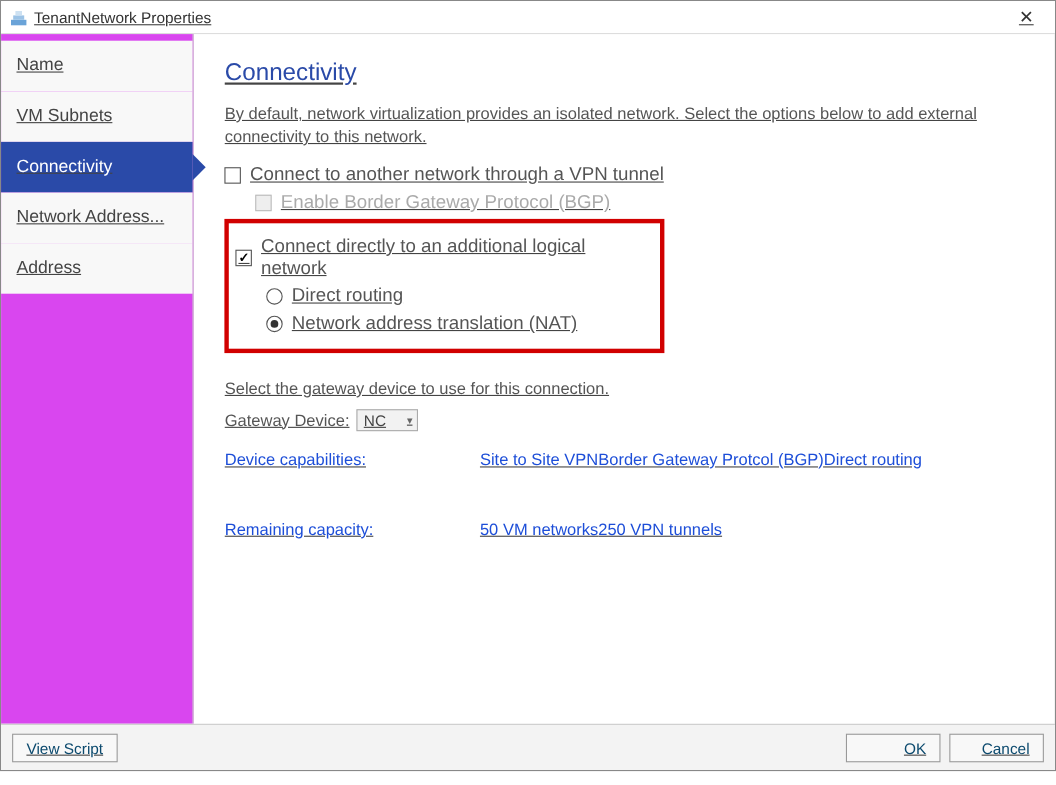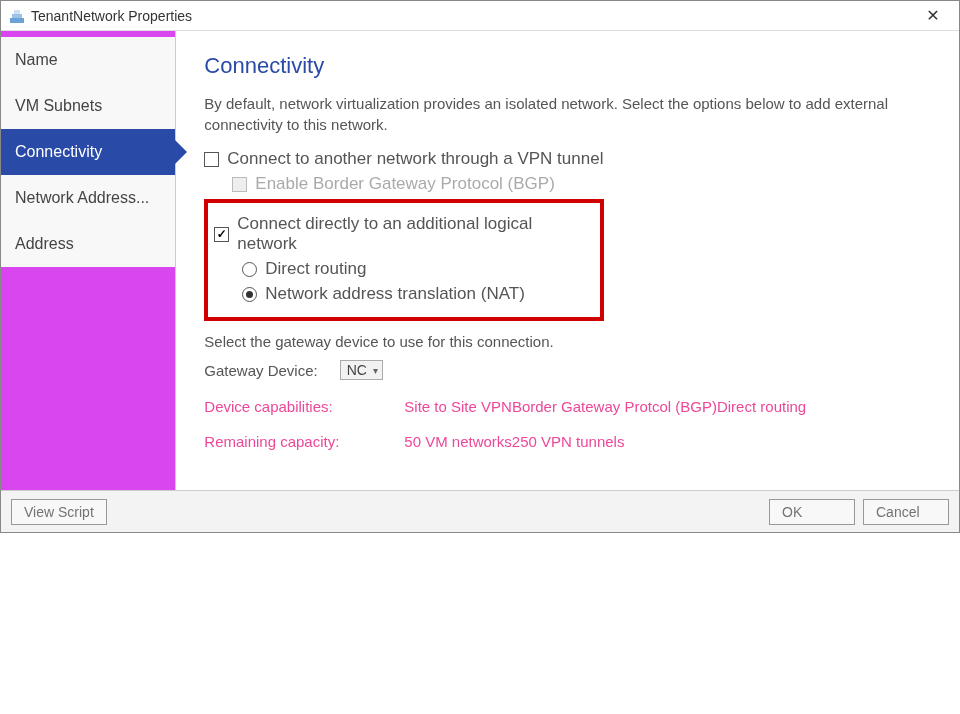--- a/index.html
+++ b/index.html
@@ -6,25 +6,26 @@
   html, body {
     margin: 0; padding: 0;
     width: 960px; height: 714px;
     font-family: "Segoe UI", Tahoma, sans-serif;
     font-size: 15px;
     color: #444;
     background: #fff;
     overflow: hidden;
   }
   .window {
-    width: 960px; height: 533px;
+    width: 960px; height: 701px;
     border: 1px solid #888;
     display: flex;
     flex-direction: column;
     background: #fff;
+    text-decoration: underline;
   }
   
   .titlebar {
     height: 30px;
     display: flex;
     align-items: center;
     padding: 0 6px 0 8px;
     border-bottom: 1px solid #ddd;
     background: #fff;
   }
@@ -124,75 +125,75 @@
   .rad.selected::before {
     content: "";
     width: 7px; height: 7px;
     border-radius: 50%;
     background: #333;
   }
   .disabled-label { color: #aaa; }
   .highlight-box {
     border: 4px solid #d10000;
     padding: 6px 10px 8px 6px;
-    margin: 4px 0 10px 0;
+    margin: 4px 0 22px 0;
     width: 400px;
   }
   .gw-row {
     margin-top: 8px;
     display: flex;
     align-items: center;
     gap: 6px;
   }
   .select-box {
     border: 1px solid #aaa;
     background: #f2f2f2;
     padding: 1px 4px 1px 6px;
     font-size: 14px;
     display: inline-flex;
     align-items: center;
-    gap: 6px;
+    gap: 19px;
     color: #444;
-    margin-left: 16px;
   }
   .select-box .caret {
     font-size: 10px;
     color: #666;
   }
   .caps-table {
     margin-top: 18px;
     display: grid;
     grid-template-columns: 200px auto;
     row-gap: 4px;
     font-size: 15px;
-    color: #ec4899;
+    color: #1d4ed8;
+    gap: 32px;
   }
   .caps-label { }
   .caps-vals { display: flex; flex-direction: row; }
   
   .footer {
     height: 42px;
     border-top: 1px solid #ccc;
     background: #f3f3f3;
     display: flex;
     align-items: center;
     padding: 0 10px;
     gap: 8px;
   }
   .footer .spacer { flex: 1 1 auto; }
   .btn {
     min-width: 86px;
     height: 26px;
     border: 1px solid #999;
     background: #f8f8f8;
     font-size: 14px;
-    color: #737373;
+    color: #0c4a6e;
     display: inline-flex;
     align-items: center;
-    justify-content: flex-start;
+    justify-content: flex-end;
     cursor: pointer;
     padding: 0 12px;
   }
 </style>
 </head>
 <body>
 
 <div class="window">
 
   <div class="titlebar">

